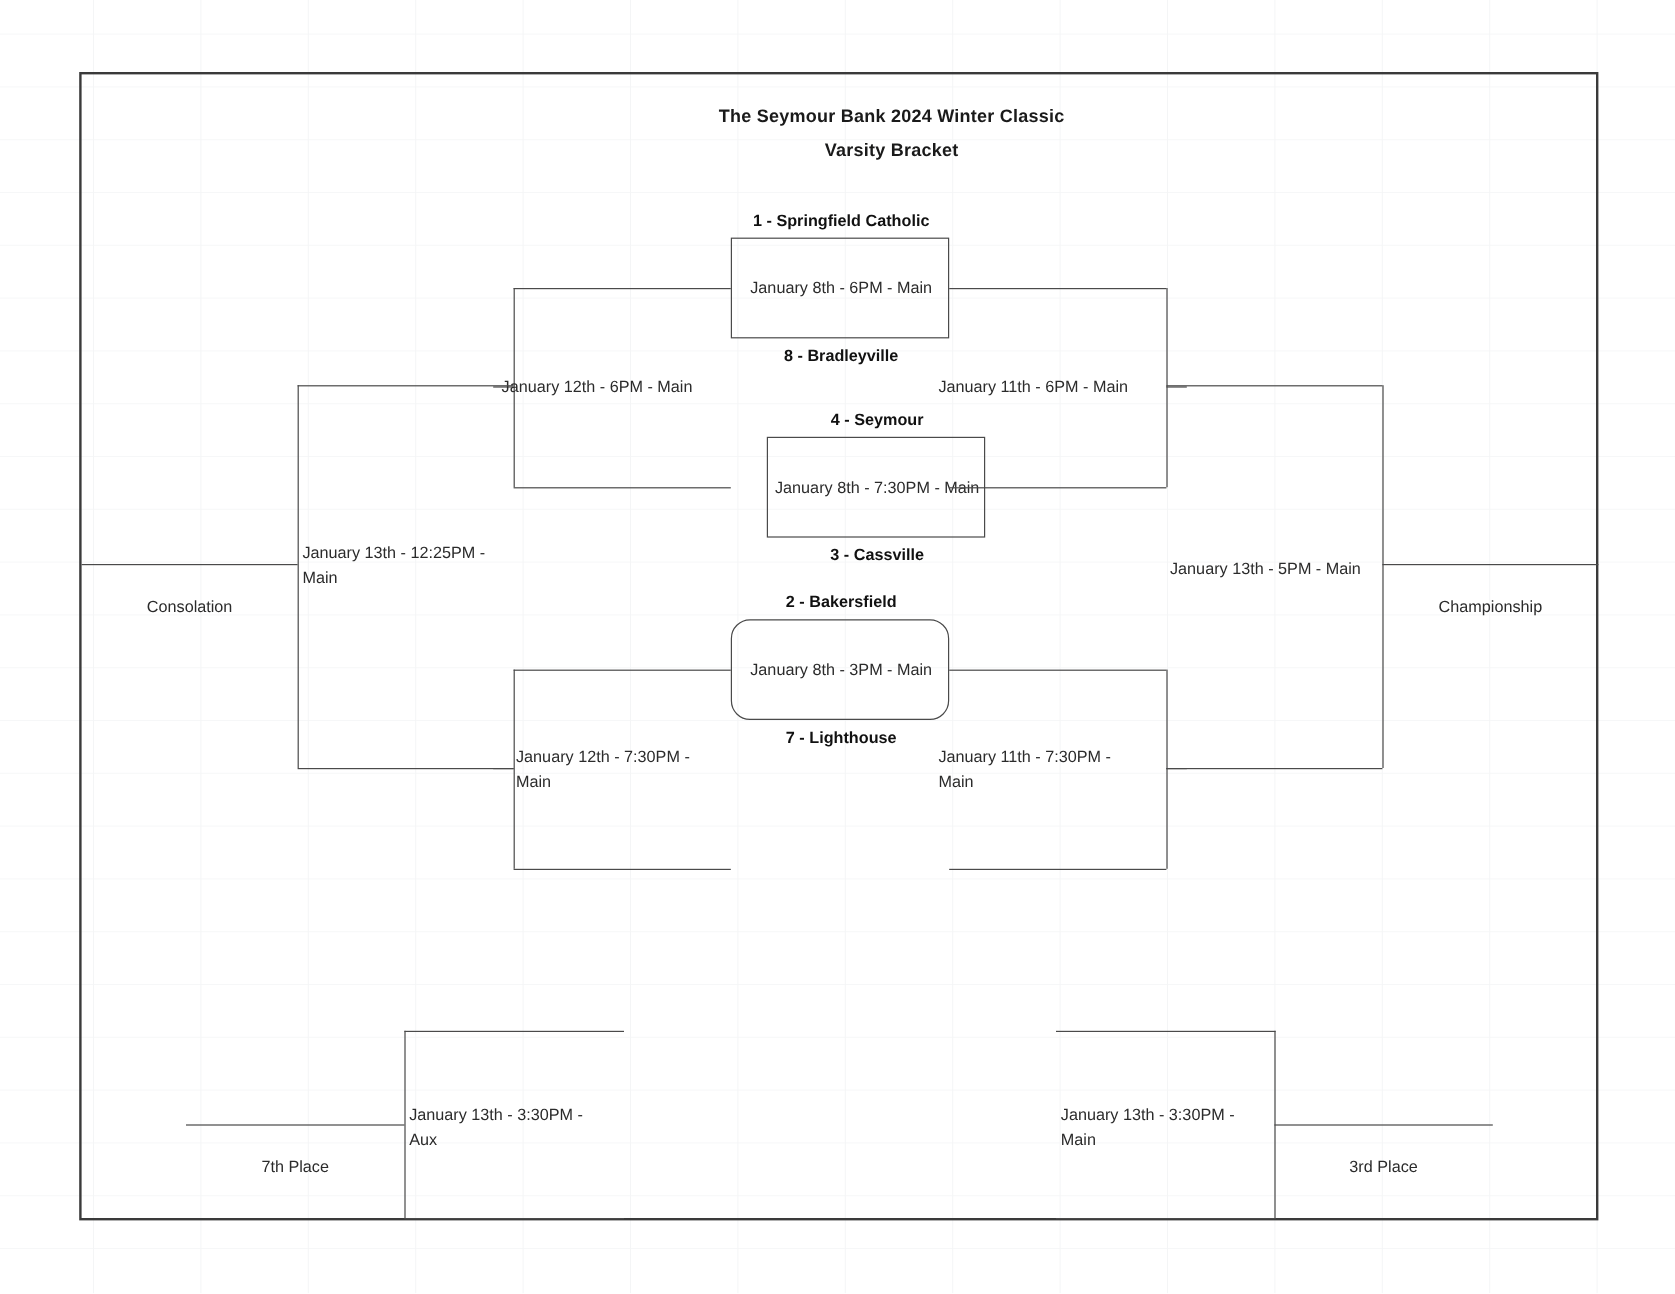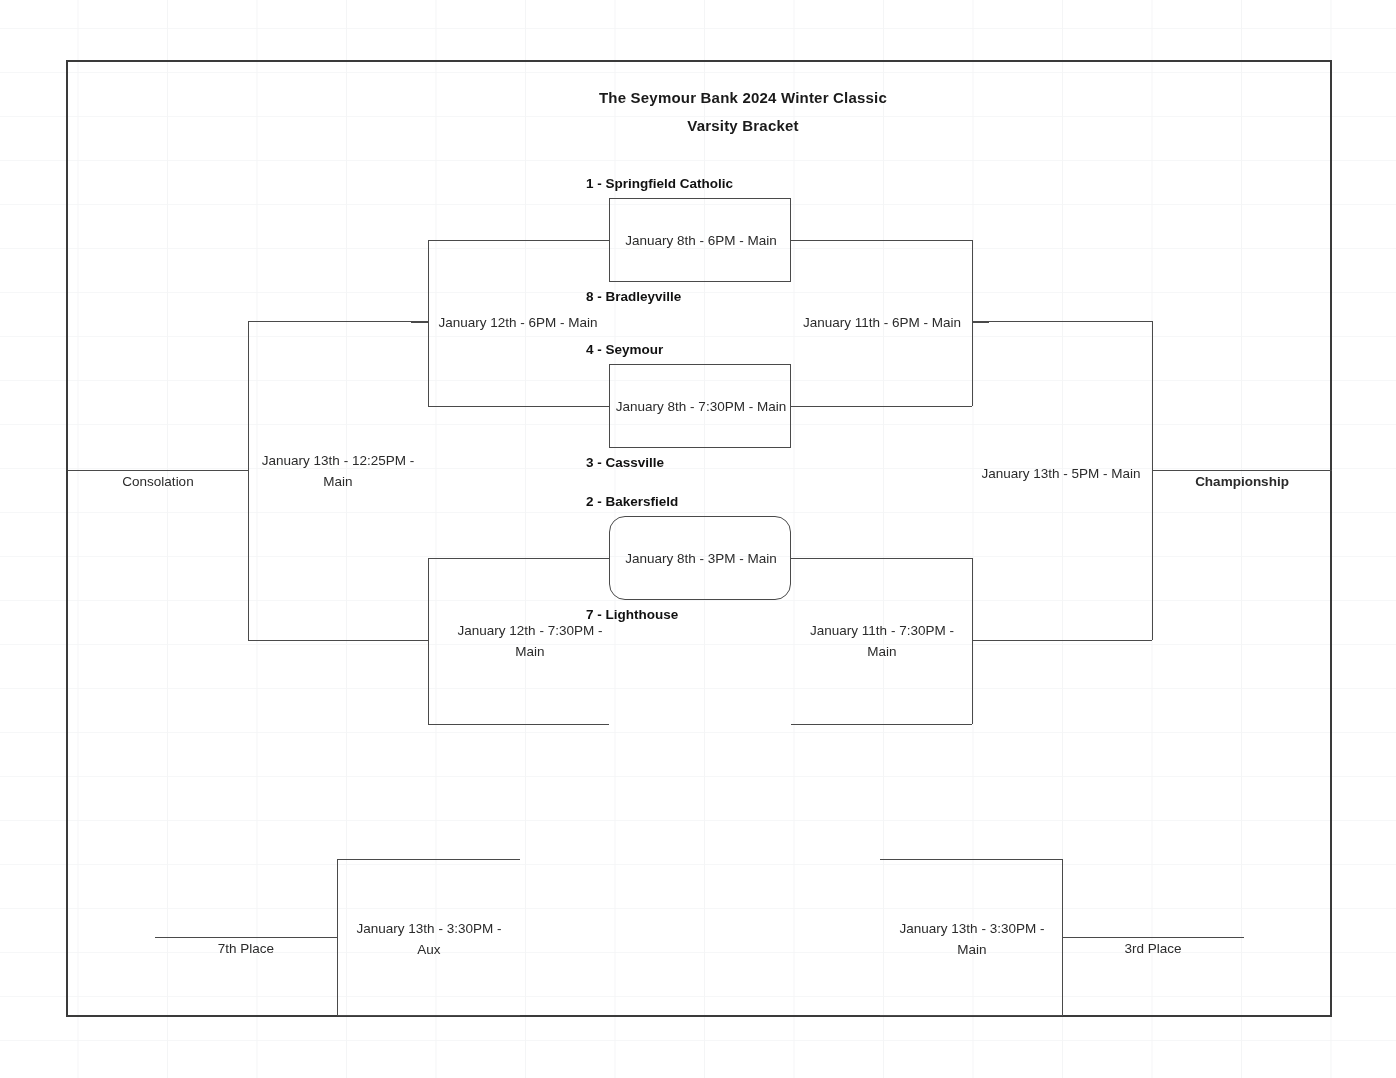--- a/index.html
+++ b/index.html
@@ -78,20 +78,21 @@
     width: 182px;
     height: 84px;
     border: 1px solid #4a4a4a;
     box-sizing: border-box;
     background: transparent;
   }
   .seed-top, .seed-bottom {
     position: absolute;
     width: 230px;
     left: -24px;
+    text-align: center;
     font-weight: bold;
     font-size: 13.5px;
     color: #111111;
     white-space: nowrap;
   }
   .seed-top { top: -23px; }
   .seed-bottom { bottom: -23px; margin-top: 31px; }
 
   .game-info {
     position: absolute;
@@ -102,53 +103,53 @@
     text-align: center;
     font-size: 13.5px;
     color: #2b2b2b;
     line-height: 17px;
     white-space: nowrap;
   }
 
   
   .match-label {
     position: absolute;
-    text-align: center;
     font-size: 13.5px;
     color: #2b2b2b;
     line-height: 21px;
   }
 
   
   .slot-label {
     position: absolute;
     text-align: center;
     font-size: 13.5px;
     color: #2b2b2b;
     white-space: nowrap;
+    margin-top: 24px;
   }
 </style>
 </head>
 <body>
 
 <div id="page">
 
   <div id="grid"></div>
   <div id="frame"></div>
 
   <div class="title" id="title-1">The Seymour Bank 2024 Winter Classic</div>
   <div class="title" id="title-2">Varsity Bracket</div>
 
   <div class="game-box" style="left:609px; top:198px;">
     <div class="seed-top">1 - Springfield Catholic</div>
     <div class="game-info">January 8th - 6PM - Main</div>
     <div class="seed-bottom">8 - Bradleyville</div>
   </div>
 
-  <div class="game-box" style="left:609px; top:364px;">
+  <div class="game-box" style="left:639px; top:364px;">
     <div class="seed-top">4 - Seymour</div>
     <div class="game-info">January 8th - 7:30PM - Main</div>
     <div class="seed-bottom">3 - Cassville</div>
   </div>
 
   <div class="game-box" style="left:609px; top:516px;border-radius:16px;">
     <div class="seed-top">2 - Bakersfield</div>
     <div class="game-info">January 8th - 3PM - Main</div>
     <div class="seed-bottom">7 - Lighthouse</div>
   </div>
@@ -192,21 +193,21 @@
   <div class="match-label" style="left:782px; top:620px; width:200px;">
     <span>January 11th - 7:30PM -</span><br>
     <span>Main</span>
   </div>
 
   <div class="hline" style="left:972px; top:321px; width:180px;"></div>
   <div class="hline" style="left:972px; top:640px; width:180px;"></div>
   <div class="vline" style="left:1152px; top:321px; height:319px;"></div>
   <div class="hline" style="left:1152px; top:470px; width:180px;"></div>
   <div class="match-label" style="left:975px; top:463px; width:172px;">January 13th - 5PM - Main</div>
-  <div class="slot-label" style="left:1152px; top:474px; width:180px;font-weight:bold;">Championship</div>
+  <div class="slot-label" style="left:1152px; top:474px; width:180px;">Championship</div>
 
   <div class="hline" style="left:337px; top:859px; width:183px;"></div>
   <div class="hline" style="left:337px; top:1015px; width:183px;"></div>
   <div class="vline" style="left:337px; top:859px; height:157px;"></div>
   <div class="hline" style="left:155px; top:937px; width:182px;"></div>
   <div class="match-label" style="left:341px; top:918px; width:176px;">
     <span>January 13th - 3:30PM -</span><br>
     <span>Aux</span>
   </div>
   <div class="slot-label" style="left:155px; top:941px; width:182px;">7th Place</div>

